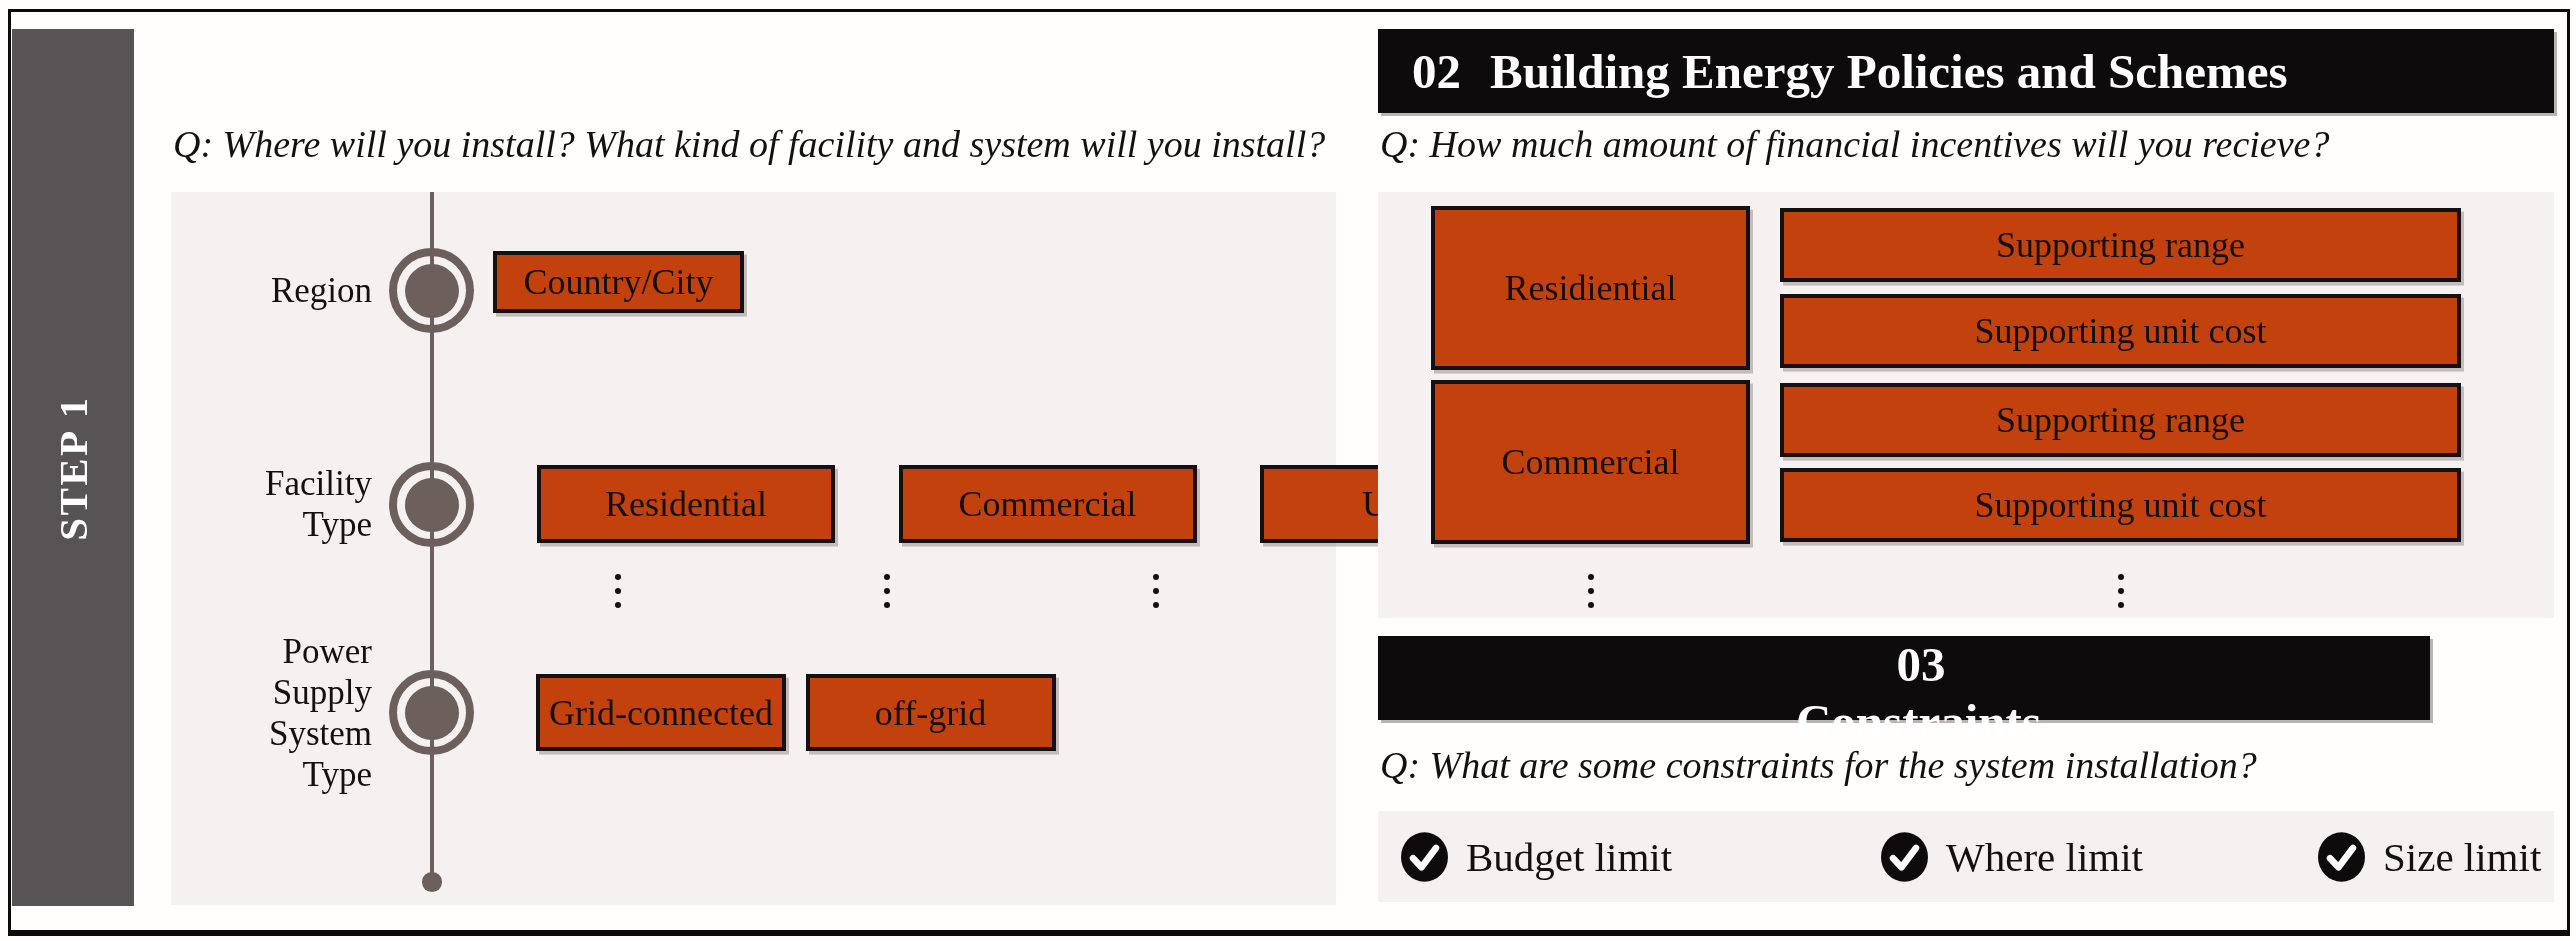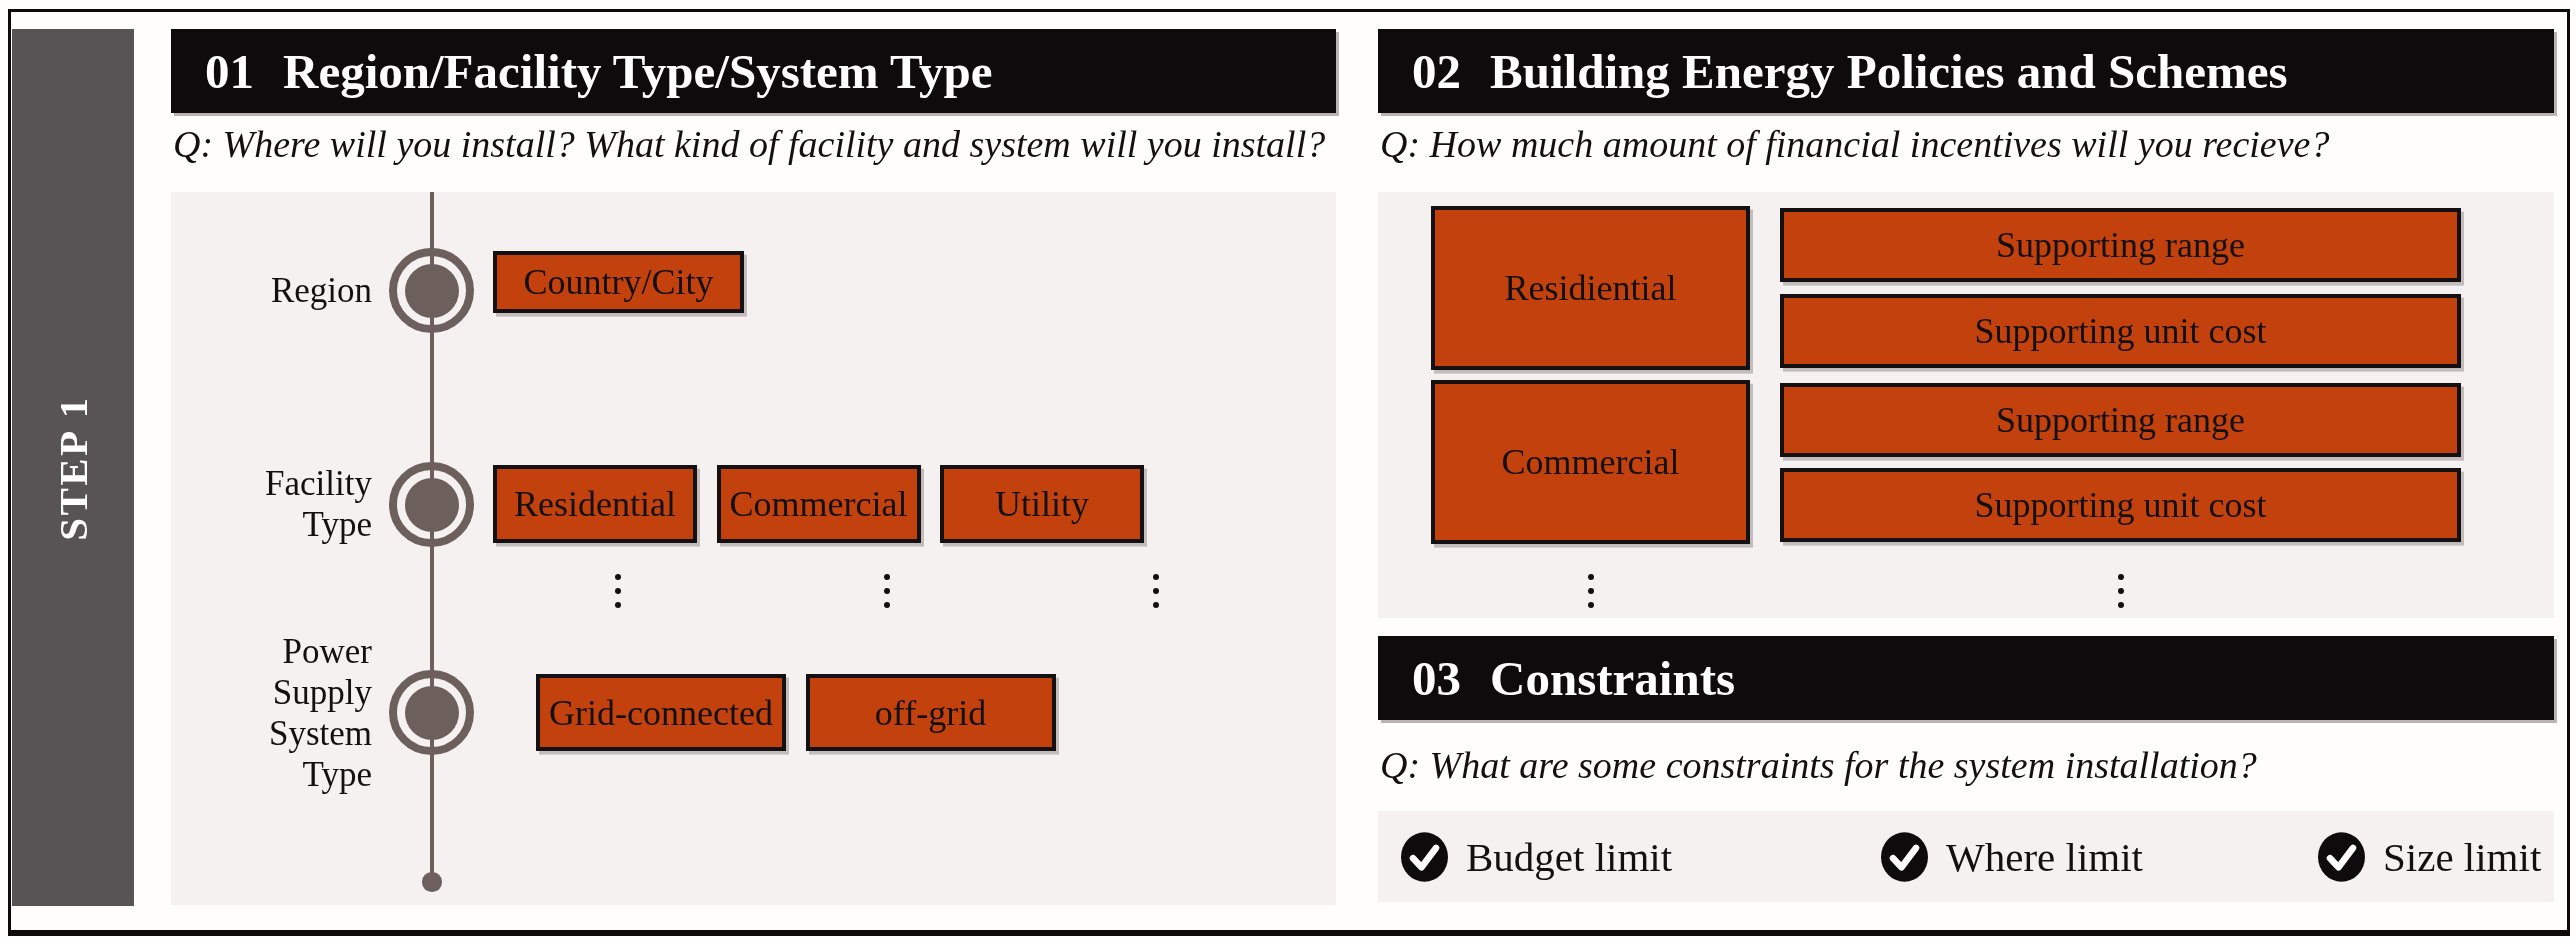--- a/index.html
+++ b/index.html
@@ -19,21 +19,21 @@
     background:#585455;display:flex;align-items:center;justify-content:center;}
   .step-text{transform:rotate(-90deg);white-space:nowrap;color:#ffffff;
     font-weight:bold;font-size:41px;letter-spacing:2.4px;}
 
   
   .hdr{position:absolute;height:84px;background:#0e0b0c;color:#ffffff;
     display:flex;align-items:center;font-weight:bold;font-size:49px;
     box-shadow:3px 3px 0 #b9b4b2;}
   .hdr1{left:171px;top:29px;width:1165px;}
   .hdr2{left:1378px;top:29px;width:1176px;}
-  .hdr3{left:1378px;top:636px;width:1176px;}
+  .hdr3{left:1378px;top:636px;width:1052px;flex-direction:column;}
   .hdr-num{padding-left:34px;}
   .hdr-title{padding-left:29px;white-space:nowrap;}
 
   
   .question{position:absolute;font-style:italic;font-size:38px;white-space:nowrap;}
   .q1{left:173px;top:122px;}
   .q2{left:1380px;top:122px;}
   .q3{left:1380px;top:743px;}
 
   
@@ -56,21 +56,21 @@
   .tl-label{position:absolute;left:153px;width:219px;text-align:right;
     font-size:35px;line-height:41px;}
   .lbl1{top:270px;} .lbl2{top:463px;} .lbl3{top:631px;}
 
   
   .box{background:#c2410c;border:4.3px solid #151011;box-sizing:border-box;
     display:flex;align-items:center;justify-content:center;font-size:36px;
     box-shadow:3px 3.6px 0 rgba(60,55,53,0.28);white-space:nowrap;}
   .row{position:absolute;display:flex;gap:19.5px;}
   .r1{left:493px;top:251px;} .r1 .box{width:251px;height:62px;}
-  .r2{left:493px;top:465px;} .r2 .box{width:204px;height:78px;}
+  .r2{left:493px;top:465px;} .r2 .box{width:298px;height:78px;margin-left:44px;}
   .r3{left:493px;top:674px;margin-left:43px;} .r3 .box{width:250px;height:77px;}
 
   
   .dots{position:absolute;display:flex;flex-direction:column;align-items:center;gap:8px;}
   .dots i{width:6px;height:6px;background:#141011;border-radius:50%;display:block;}
   .d1{left:615px;top:574px;} .d2{left:884px;top:574px;} .d3{left:1153px;top:574px;}
   .d4{left:1588px;top:574px;} .d5{left:2118px;top:574px;}
 
   
   .s2-grid{position:absolute;left:1431px;top:206px;width:1030px;
@@ -91,24 +91,20 @@
 <body>
 
 <div class="page">
 
   <div class="frame"></div>
 
   <div class="step-bar">
     <span class="step-text">STEP 1</span>
   </div>
 
-  <div class="hdr hdr1">
-    <span class="hdr-num">01</span>
-    <span class="hdr-title">Region/Facility Type/System Type</span>
-  </div>
   <div class="question q1">Q: Where will you install? What kind of facility and system will you install?</div>
   <div class="panel p1"></div>
 
   <div class="tl-line"></div>
   <div class="tl-node n1">
     <span class="tl-inner"></span>
   </div>
   <div class="tl-node n2">
     <span class="tl-inner"></span>
   </div>

